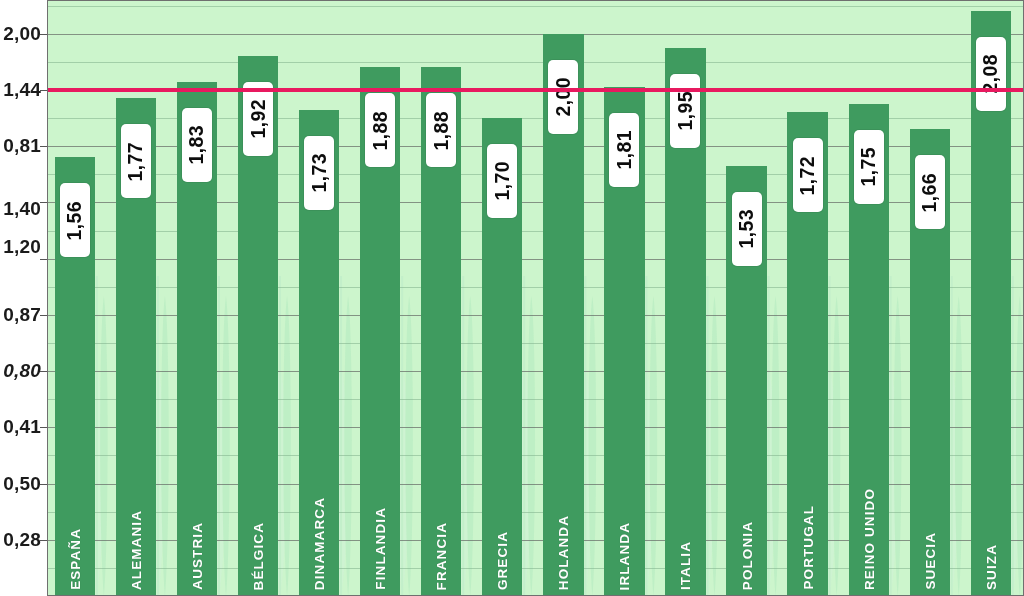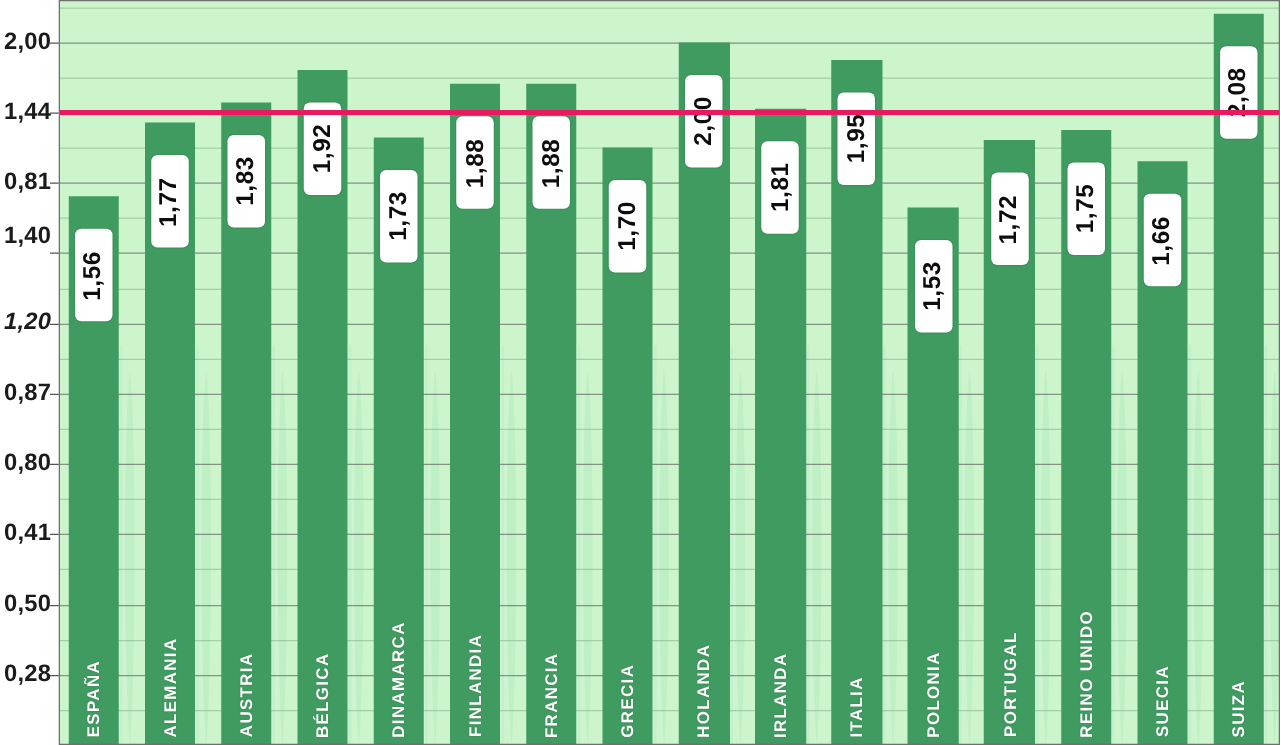--- a/index.html
+++ b/index.html
@@ -81,27 +81,27 @@
 
 <div id="root">
 
   <div id="yaxis">
       <div class="ytick" style="top: 539.774px;">0,28</div>
       <div class="ytickmark" style="top: 539.774px;"></div>
       <div class="ytick" style="top: 483.547px;">0,50</div>
       <div class="ytickmark" style="top: 483.547px;"></div>
       <div class="ytick" style="top: 427.321px;">0,41</div>
       <div class="ytickmark" style="top: 427.321px;"></div>
-      <div class="ytick" style="top: 371.094px;">0,80</div>
+      <div class="ytick" style="top: 371.094px; font-style: italic;">0,80</div>
       <div class="ytickmark" style="top: 371.094px;"></div>
       <div class="ytick" style="top: 314.868px;">0,87</div>
       <div class="ytickmark" style="top: 314.868px;"></div>
-      <div class="ytick" style="top: 258px; font-style: italic;">1,20</div>
+      <div class="ytick" style="top: 247px;">1,20</div>
       <div class="ytickmark" style="top: 258.642px;"></div>
-      <div class="ytick" style="top: 189px;">1,40</div>
+      <div class="ytick" style="top: 209px;">1,40</div>
       <div class="ytickmark" style="top: 202.415px;"></div>
       <div class="ytick" style="top: 146.189px;">0,81</div>
       <div class="ytickmark" style="top: 146.189px;"></div>
       <div class="ytick" style="top: 89.9623px;">1,44</div>
       <div class="ytickmark" style="top: 89.9623px;"></div>
       <div class="ytick" style="top: 33.7358px;">2,00</div>
       <div class="ytickmark" style="top: 33.7358px;"></div>
     </div>
 
   <div id="plot">

